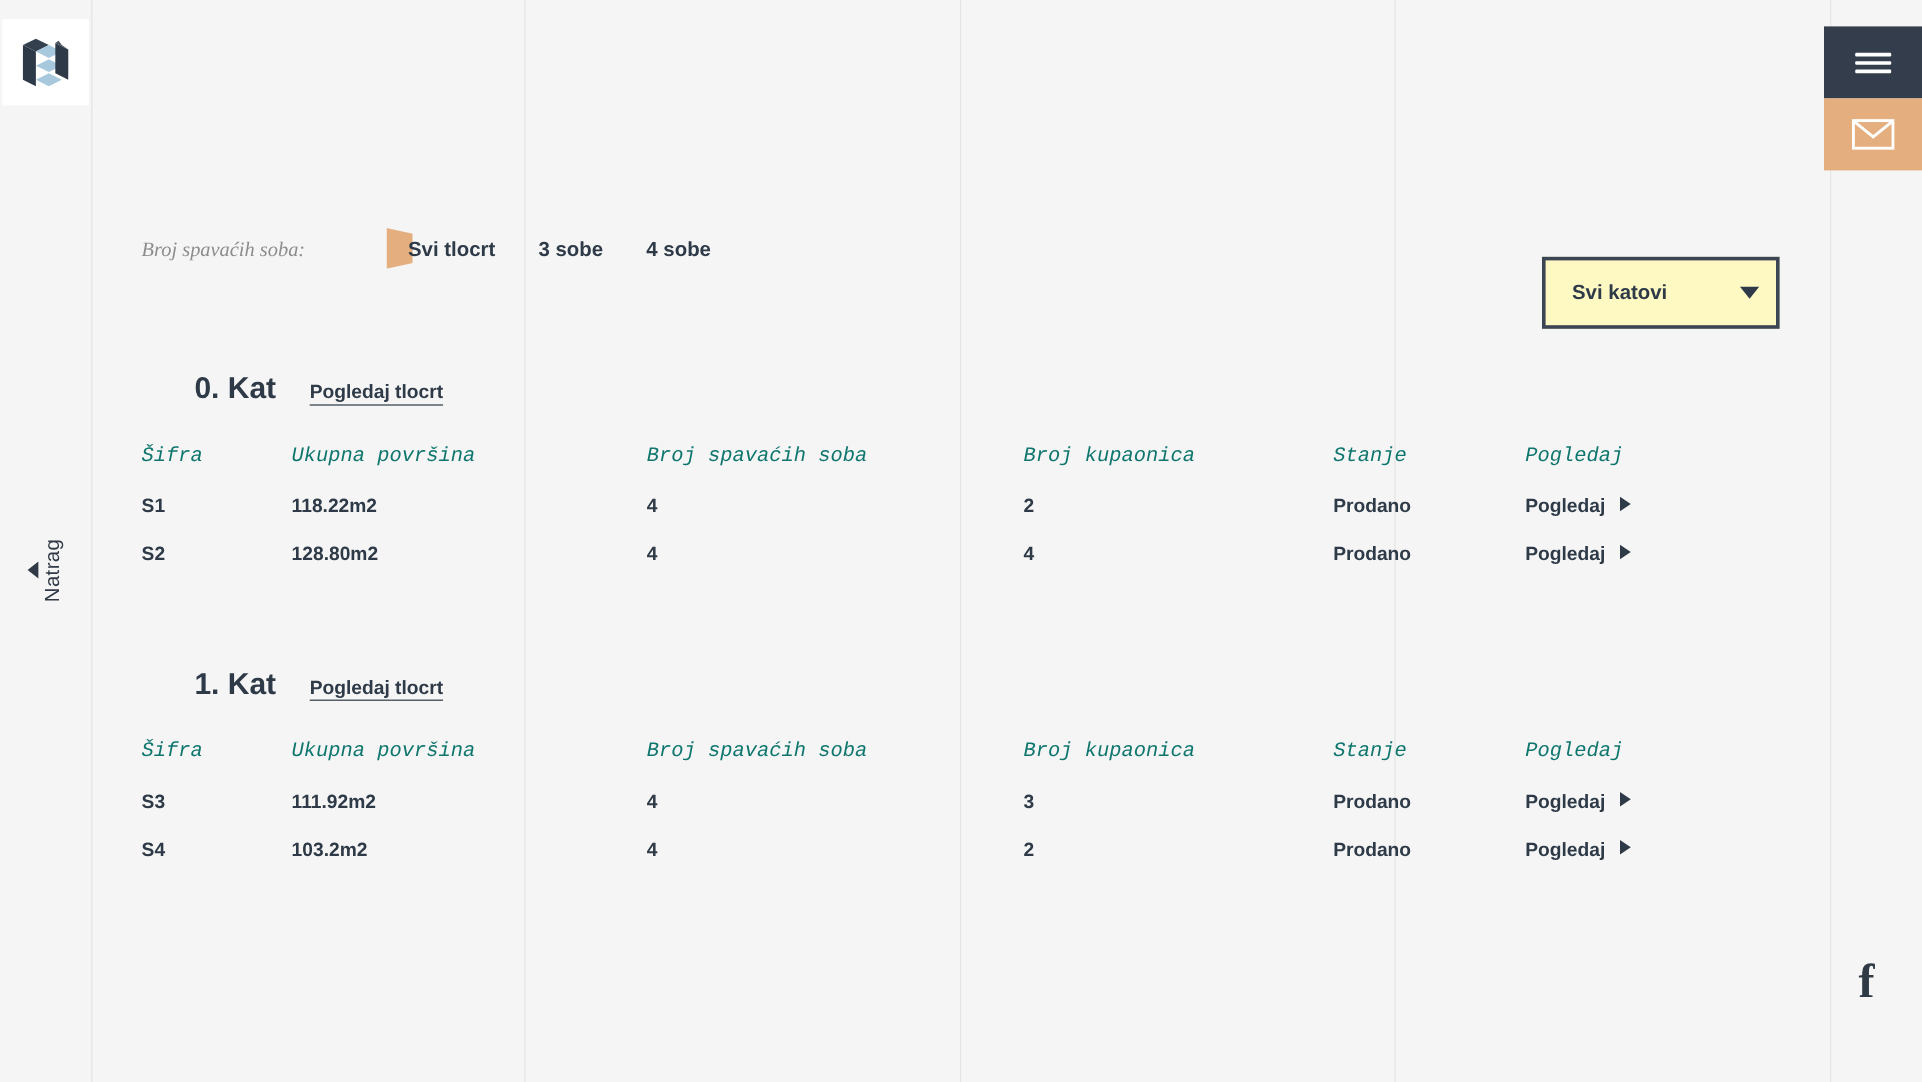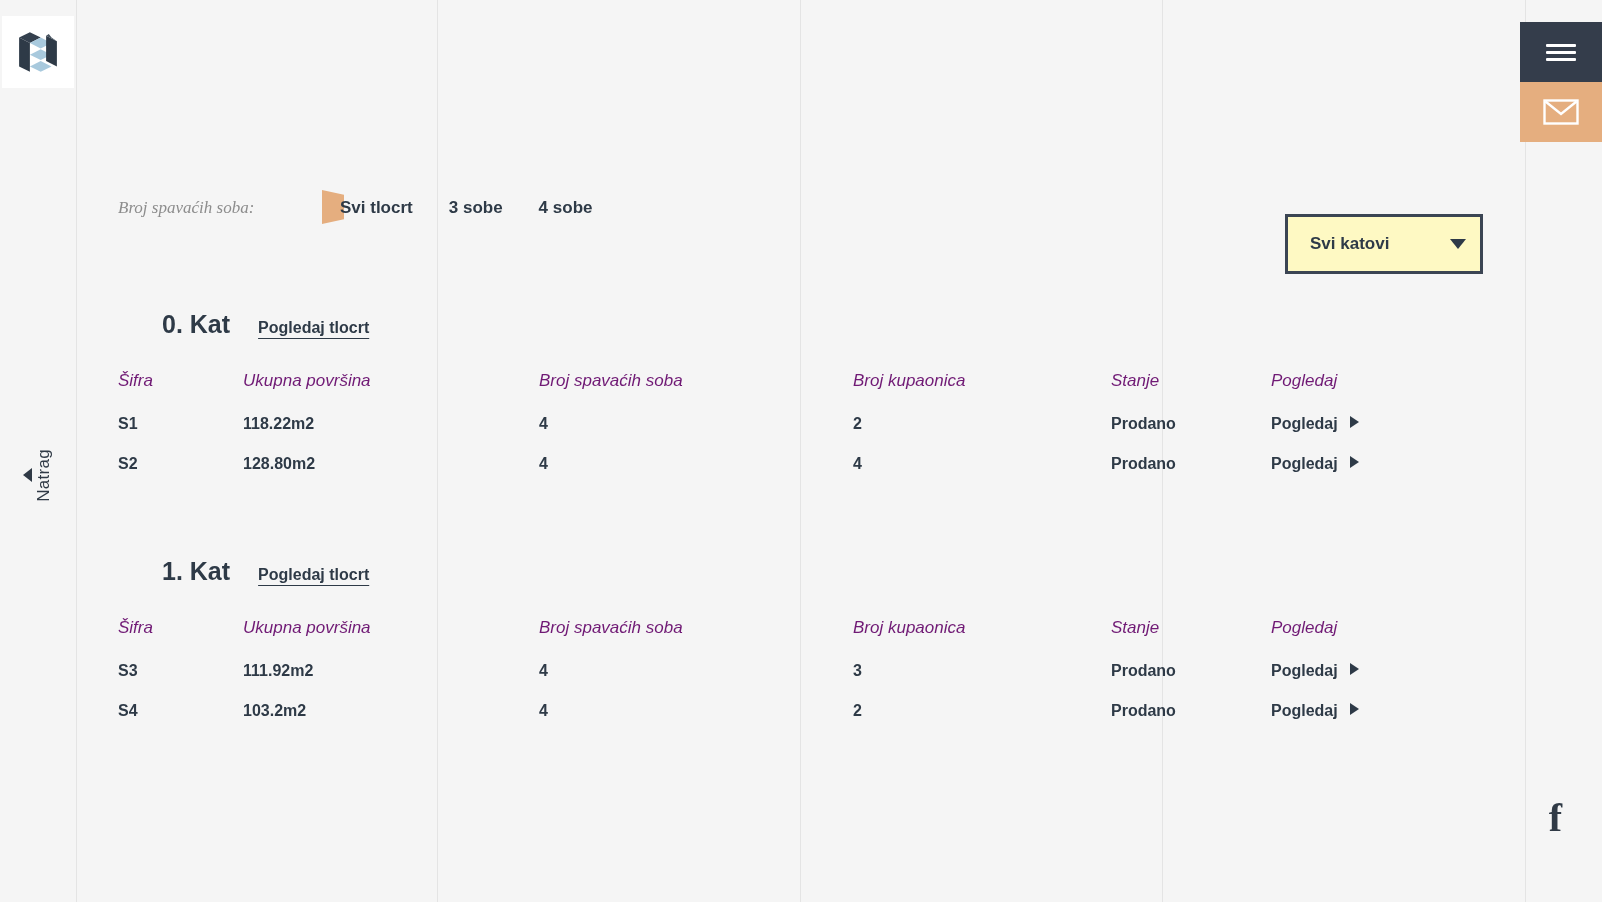--- a/index.html
+++ b/index.html
@@ -238,25 +238,25 @@
     cursor: pointer;
   }
 
   table.units {
     width: 100%;
     border-collapse: collapse;
     table-layout: fixed;
   }
   table.units th {
     text-align: left;
-    font-family: Liberation Sans, sans-serif;
+    font-family: Liberation Mono, monospace;
     font-style: italic;
     font-weight: normal;
     font-size: 17px;
-    color: #701a75;
+    color: #0f766e;
     padding-bottom: 24px;
   }
   table.units td {
     text-align: left;
     font-size: 16px;
     font-weight: bold;
     color: #2e3a47;
     padding-bottom: 22px;
     white-space: nowrap;
   }

